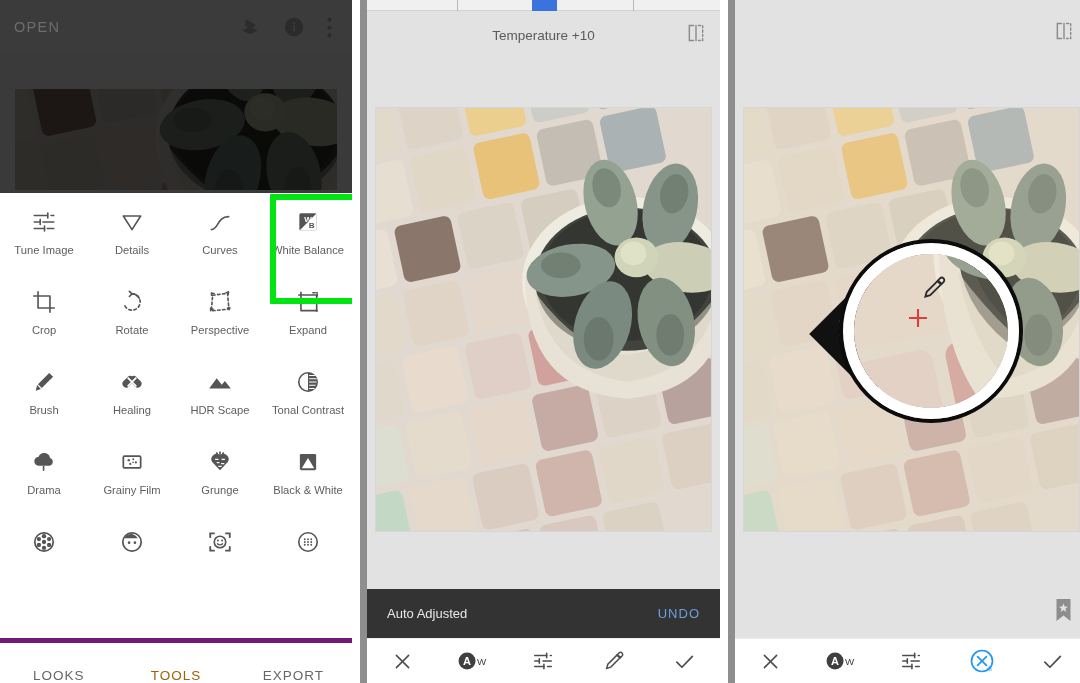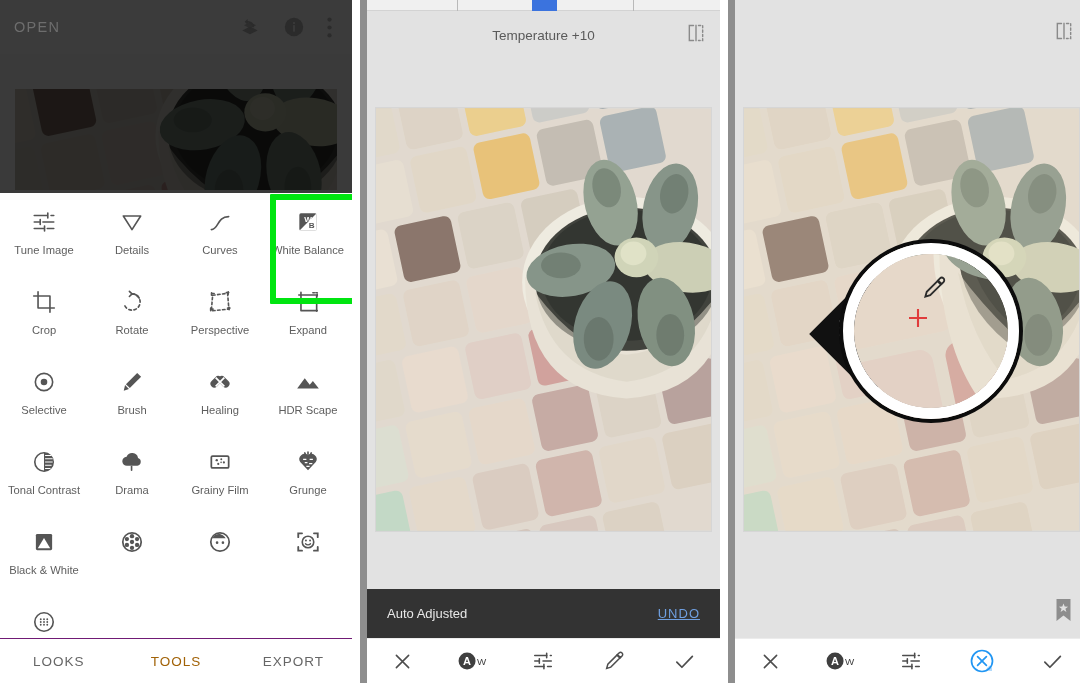--- a/index.html
+++ b/index.html
@@ -57,22 +57,22 @@
     line-height: 13.5px; max-width: 82px;
   }
   .tool.highlight::after {
     content: ""; position: absolute; left: 6px; top: 1px; width: 76px; height: 98px;
     border: 6px solid var(--hl); border-radius: 1px; pointer-events: none;
   }
   .tool.highlight { z-index: 3; }
 
   .bottom-nav {
     position: absolute; left: 0; bottom: 0; width: 352px; height: 45px;
-    background: #ffffff; border-top: 1px solid #701a75;
-    display: flex; align-items: center;
+    background: #ffffff; border-top: 5px solid #701a75;
+    display: flex; align-items: flex-end;
   }
   .bn-item {
     flex: 1; text-align: center; font-size: 13.5px; letter-spacing: 1px; color: #666;
   }
   .bn-item.active { color: #4d9aa8; }
 
   
   #panel-mid { width: 353px; flex: 0 0 353px; }
 
   .slider-strip {
@@ -373,29 +373,20 @@
               <svg width="26" height="26" viewBox="0 0 24 24" stroke="#555" fill="none" stroke-width="1.5" stroke-linecap="round" stroke-linejoin="round">
                 <path d="M5.5 3v17h15"></path>
                 <path d="M3.5 5.5h16.5v15"></path>
                 <path d="M16.5 3.5h4v4" stroke-dasharray="1.4 1.4"></path>
               </svg>
             </span>
             <span class="tlabel">Expand</span>
           </div>
           <div class="tool">
             <span class="ticon">
-              <svg width="26" height="26" viewBox="0 0 24 24" stroke="#555" fill="none" stroke-width="1.5" stroke-linecap="round" stroke-linejoin="round">
-                <circle cx="12" cy="12" r="8"></circle>
-                <circle cx="12" cy="12" r="2.3" fill="#555"></circle>
-              </svg>
-            </span>
-            <span class="tlabel">Selective</span>
-          </div>
-          <div class="tool">
-            <span class="ticon">
               <svg width="26" height="26" viewBox="0 0 24 24">
                 <path d="M16.8 3.6 20.4 7.2 10 17.6 6.4 14z" fill="#555"></path>
                 <path d="M5.6 14.8 9.2 18.4 4.4 20z" fill="#555"></path>
               </svg>
             </span>
             <span class="tlabel">Brush</span>
           </div>
           <div class="tool">
             <span class="ticon">
               <svg width="26" height="26" viewBox="0 0 24 24">
@@ -567,21 +558,21 @@
     </div>
 
     <div class="m-photo">
       <svg class="photo-img" width="335" height="423" viewBox="0 0 337 425">
           <use href="#ph-cool"></use>
         </svg>
     </div>
 
     <div class="snackbar">
       <span class="sb-text">Auto Adjusted</span>
-      <span class="sb-action" id="undo-action" style="color: rgb(111, 159, 224); text-decoration: underline;">UNDO</span>
+      <span class="sb-action" id="undo-action" style="color: rgb(111, 159, 224);">UNDO</span>
     </div>
 
     <div class="tool-bar">
       <span class="tb-btn">
         <svg width="21" height="21" viewBox="0 0 24 24" stroke="#4d4d4d" stroke-width="1.8" stroke-linecap="round">
             <path d="M5 5l14 14M19 5L5 19"></path>
           </svg>
       </span>
       <span class="tb-btn">
         <svg width="34" height="22" viewBox="0 0 40 24">

